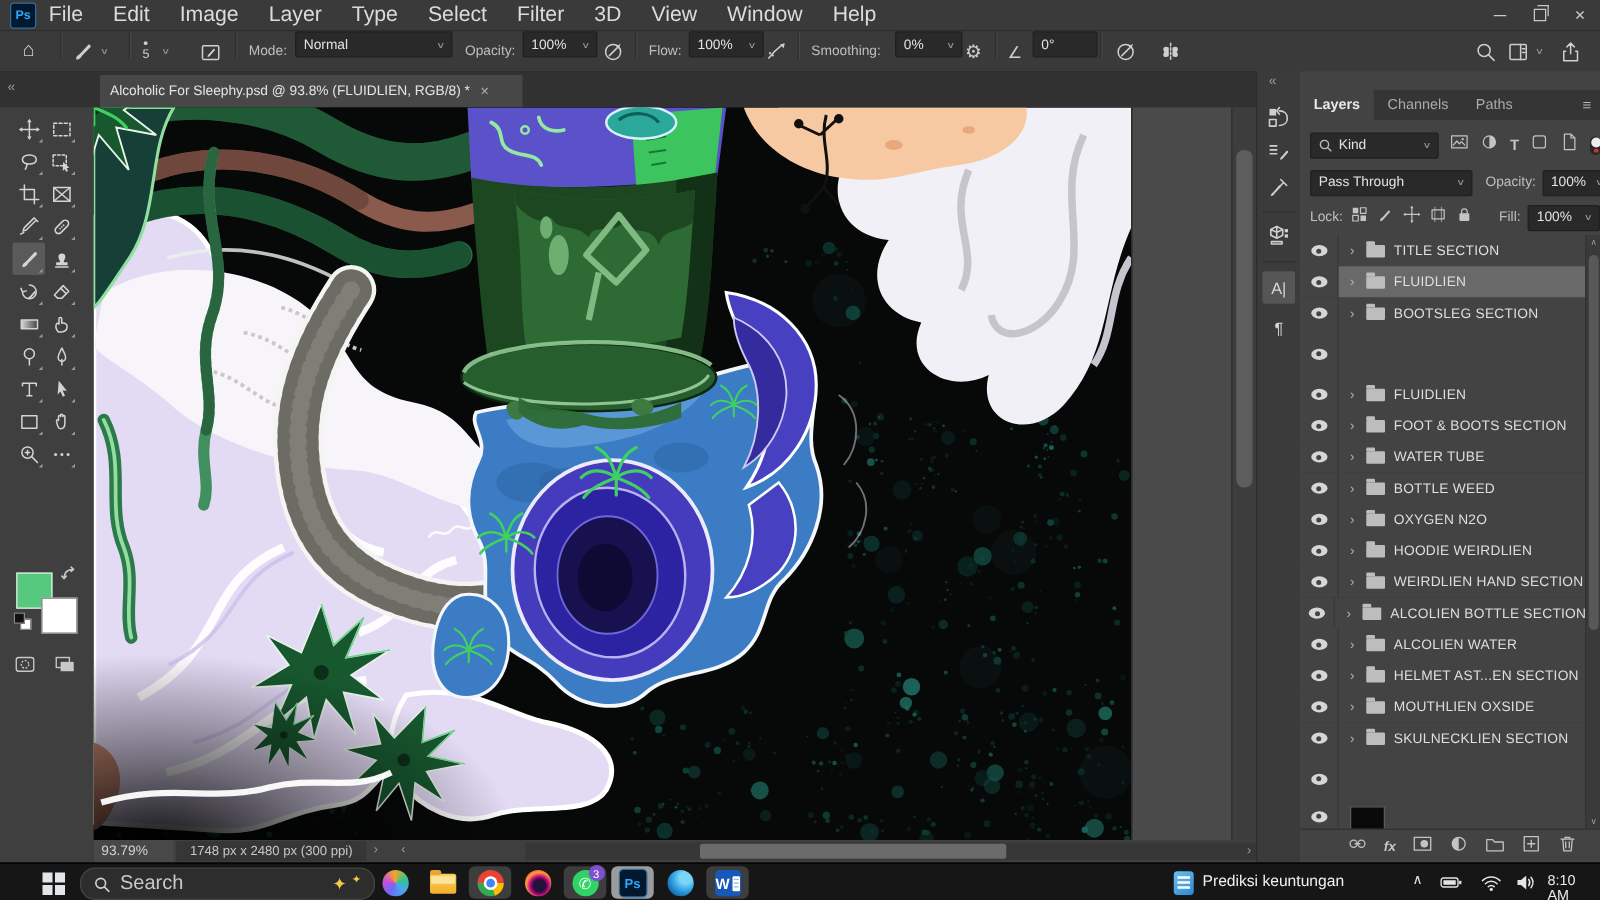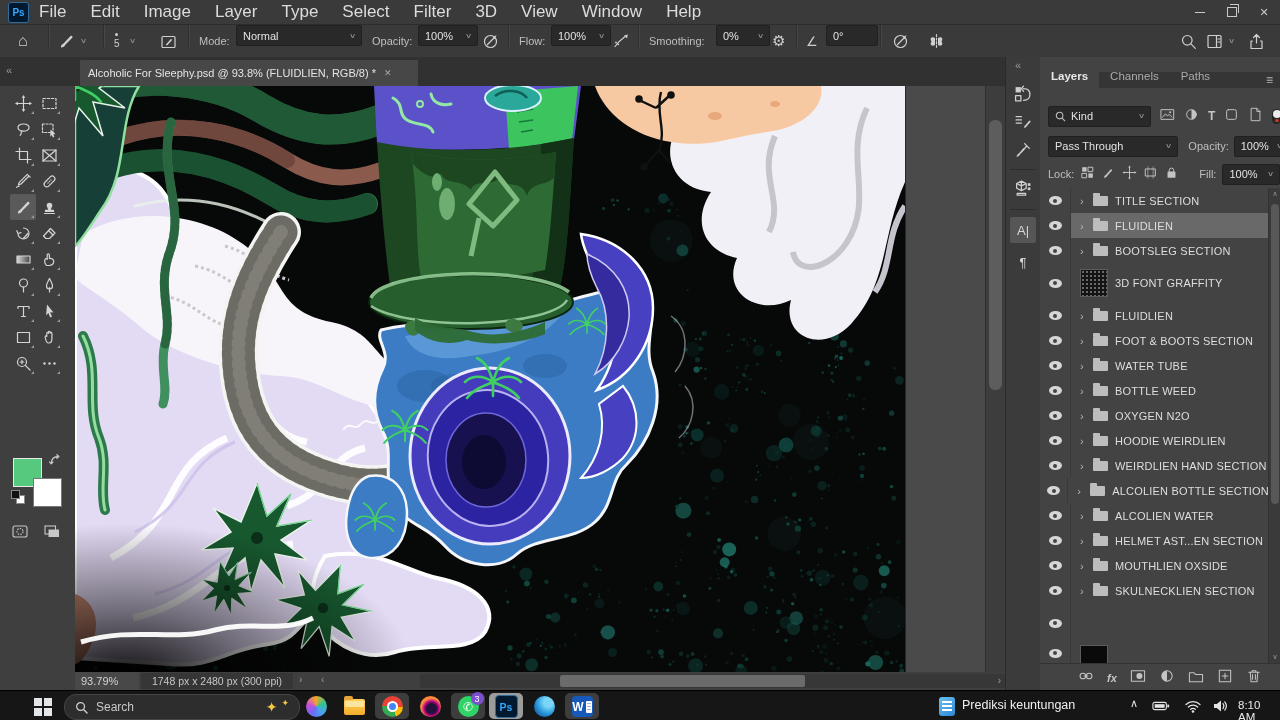--- a/index.html
+++ b/index.html
@@ -75,21 +75,21 @@
   #dock{position:absolute;left:1005px;top:57px;width:275px;height:633px;background:#3a3a3a;border-left:1px solid #2a2a2a}
   #dockstrip{position:absolute;left:0;top:0;width:34px;height:633px;background:#3b3b3b;border-right:1px solid #2e2e2e}
   .stripico{position:absolute;left:4px;width:26px;height:26px;display:flex;align-items:center;justify-content:center;border-radius:2px}
   .stripico.sel{background:#565656}
   .stripico svg{width:18px;height:18px;overflow:visible}
   .stripico svg *{stroke:#cfcfcf;stroke-width:1.2;fill:none;stroke-linecap:round;stroke-linejoin:round}
   .stripico svg .f{fill:#cfcfcf;stroke:none}
   .striptext{font-size:13px;color:#d6d6d6}
   .stripsep{position:absolute;left:4px;width:26px;height:1px;background:#2e2e2e}
   #lpanel{position:absolute;left:34px;top:0;width:241px;height:633px;background:#434343}
-  #ptabs{position:absolute;left:0;top:15px;width:241px;height:16px;background:#353535;display:flex;align-items:flex-end}
+  #ptabs{position:absolute;left:0;top:15px;width:241px;height:24px;background:#353535;display:flex;align-items:flex-end}
   .ptab{height:24px;display:flex;align-items:center;padding:0 11px;font-size:11.5px;color:#ababab}
   .ptab.on{background:#434343;color:#e8e8e8;font-weight:bold}
   .hamb{margin-left:auto;margin-right:8px;color:#b5b5b5;font-size:12px;align-self:center}
   .prow{position:absolute;left:0;width:241px;display:flex;align-items:center}
   .pico svg{width:15px;height:15px;overflow:visible}
   .pico svg *{stroke:#c4c4c4;stroke-width:1.1;fill:none;stroke-linecap:round;stroke-linejoin:round}
   .pico svg .f{fill:#c4c4c4;stroke:none}
   .pin{width:9px;height:15px;border-radius:5px;background:#262626;position:relative}
   .pin:before{content:"";position:absolute;left:0.5px;top:1px;width:8px;height:8px;border-radius:50%;background:#ececec}
   .pin:after{content:"";position:absolute;left:2.5px;bottom:1.5px;width:4px;height:3px;border-radius:2px;background:#c0392b}
@@ -124,21 +124,21 @@
   #lbottom .pico svg{width:16px;height:16px}
   .fxtext{font-size:11px;font-style:italic;color:#c4c4c4;font-weight:bold}
   
   #taskbar{position:absolute;left:0;top:690px;width:1280px;height:30px;background:#161616;border-top:1px solid #000}
   .winlogo{position:absolute;left:34px;top:7px;display:grid;grid-template-columns:8px 8px;grid-template-rows:8px 8px;gap:1.5px}
   .winlogo span{background:#e3e6e8}
   #searchpill{position:absolute;left:64px;top:3px;width:214px;height:24px;border-radius:12px;background:#2d2d2d;
               border:1px solid #454545;display:flex;align-items:center;padding:0 10px;gap:8px}
   #searchpill svg{width:13px;height:13px}
   #searchpill svg *{stroke:#cfcfcf;stroke-width:1.4;fill:none;stroke-linecap:round}
-  #searchtext{font-size:12px;color:#c9c9c9;flex:1}
+  #searchtext{font-size:16px;color:#c9c9c9;flex:1}
   .spark1{color:#f7c843;font-size:14px;line-height:1}
   .spark2{color:#f7c843;font-size:9px;line-height:1;margin-left:-4px;margin-top:-8px}
   .tbico{position:absolute;top:3px;width:34px;height:25px;display:flex;align-items:center;justify-content:center}
   .appbox{position:absolute;top:2px;width:34px;height:26px;border-radius:5px;background:#3d3d3d}
   .appbox.active{background:#9c9c9c}
   .copilot{width:21px;height:21px;border-radius:50%;
            background:conic-gradient(from 210deg,#6a6cf5,#c84fd8,#f5a623,#31c48d,#4aa3f0,#6a6cf5)}
   .xfold{width:21px;height:16px;background:linear-gradient(#ffd158,#f2ae2a);border-radius:2px;position:relative}
   .xfold:before{content:"";position:absolute;top:-3px;left:0;width:9px;height:4px;background:#e8a33d;border-radius:2px 2px 0 0}
   .xfold:after{content:"";position:absolute;left:1px;right:1px;top:2px;height:6px;background:#fbe49e;border-radius:1px}
@@ -1236,24 +1236,20 @@
           <div class="lbody">
               <span class="lchev">›</span>
               <span class="fold"></span>
               <span class="lname">BOOTSLEG SECTION</span>
             </div>
         </div>
         <div class="lrow" style="top:75px;height:40px">
           <div class="eyecell">
               <span class="eye"></span>
             </div>
-          <div class="lbody">
-              <span class="thumb pat"></span>
-              <span class="lname">3D FONT GRAFFITY</span>
-            </div>
         </div>
         <div class="lrow" style="top:115px;height:25px">
           <div class="eyecell">
               <span class="eye"></span>
             </div>
           <div class="lbody">
               <span class="lchev">›</span>
               <span class="fold"></span>
               <span class="lname">FLUIDLIEN</span>
             </div>

